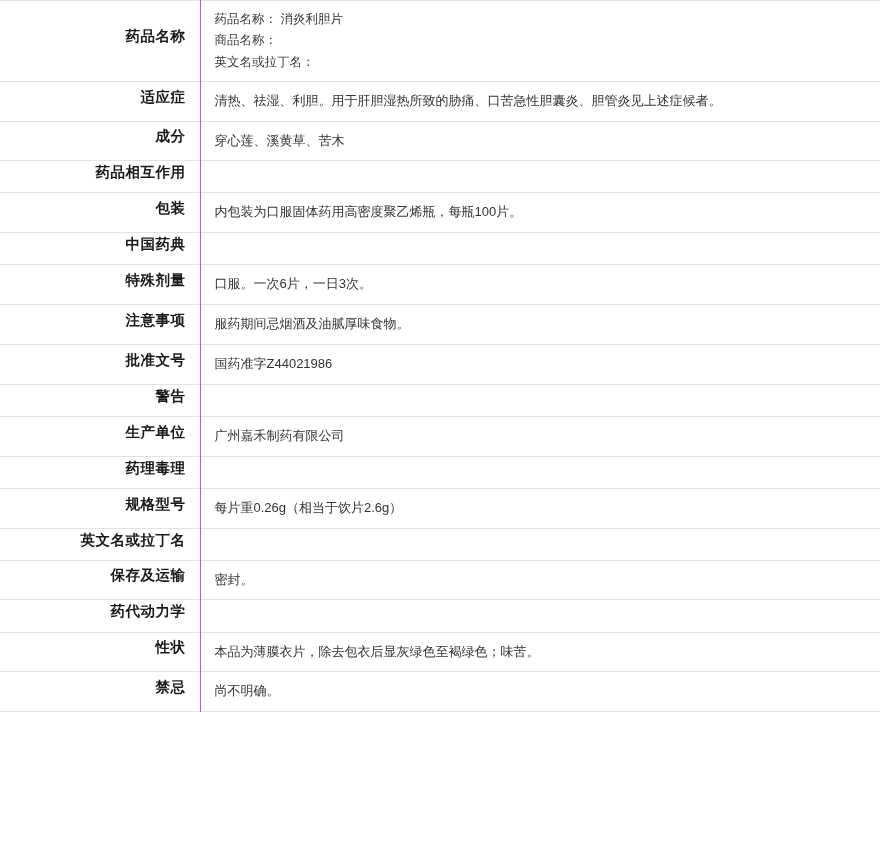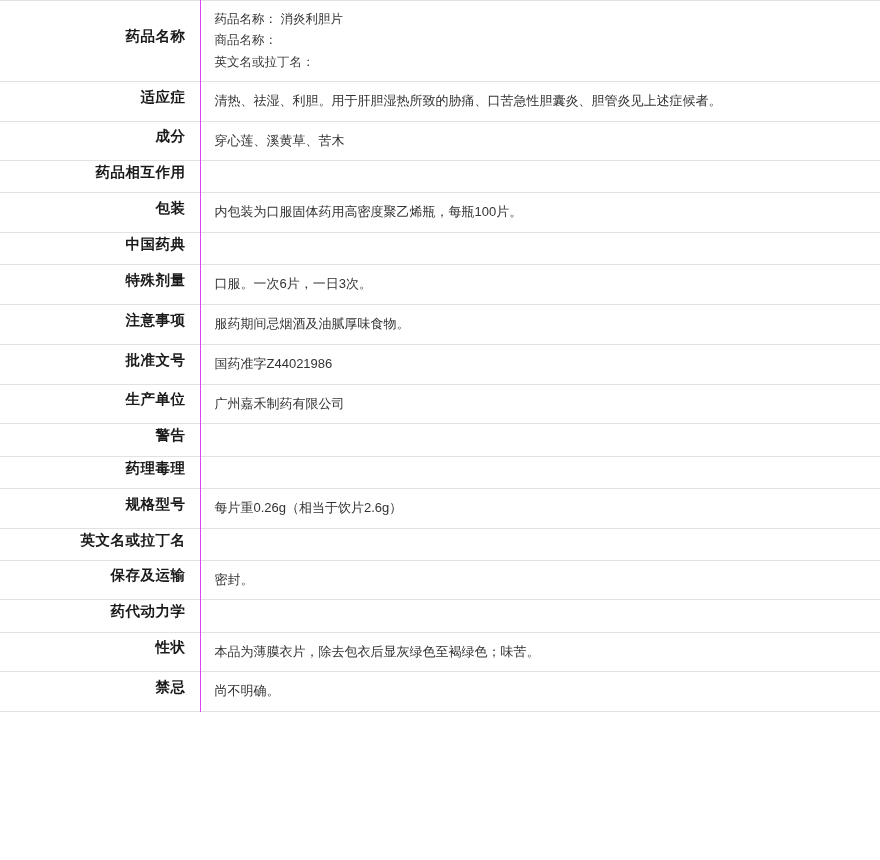--- a/index.html
+++ b/index.html
@@ -127,29 +127,29 @@
             <span class="value-line empty-cell">服药期间忌烟酒及油腻厚味食物。</span>
           </td>
         </tr>
         <tr>
           <td class="label-cell">批准文号</td>
           <td class="value-cell">
             <span class="value-line empty-cell">国药准字Z44021986</span>
           </td>
         </tr>
         <tr>
+          <td class="label-cell">警告</td>
+          <td class="value-cell">
+            <span class="value-line empty-cell"></span>
+          </td>
+        </tr>
+        <tr>
           <td class="label-cell">生产单位</td>
           <td class="value-cell">
             <span class="value-line empty-cell">广州嘉禾制药有限公司</span>
-          </td>
-        </tr>
-        <tr>
-          <td class="label-cell">警告</td>
-          <td class="value-cell">
-            <span class="value-line empty-cell"></span>
           </td>
         </tr>
         <tr>
           <td class="label-cell">药理毒理</td>
           <td class="value-cell">
             <span class="value-line empty-cell"></span>
           </td>
         </tr>
         <tr>
           <td class="label-cell">规格型号</td>

